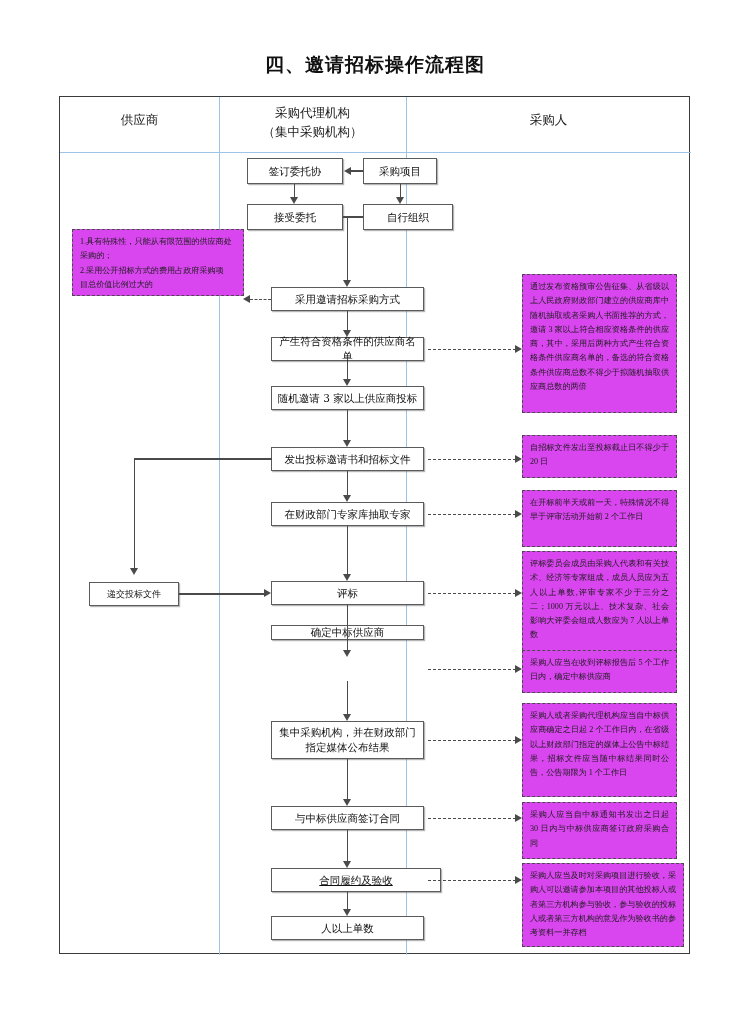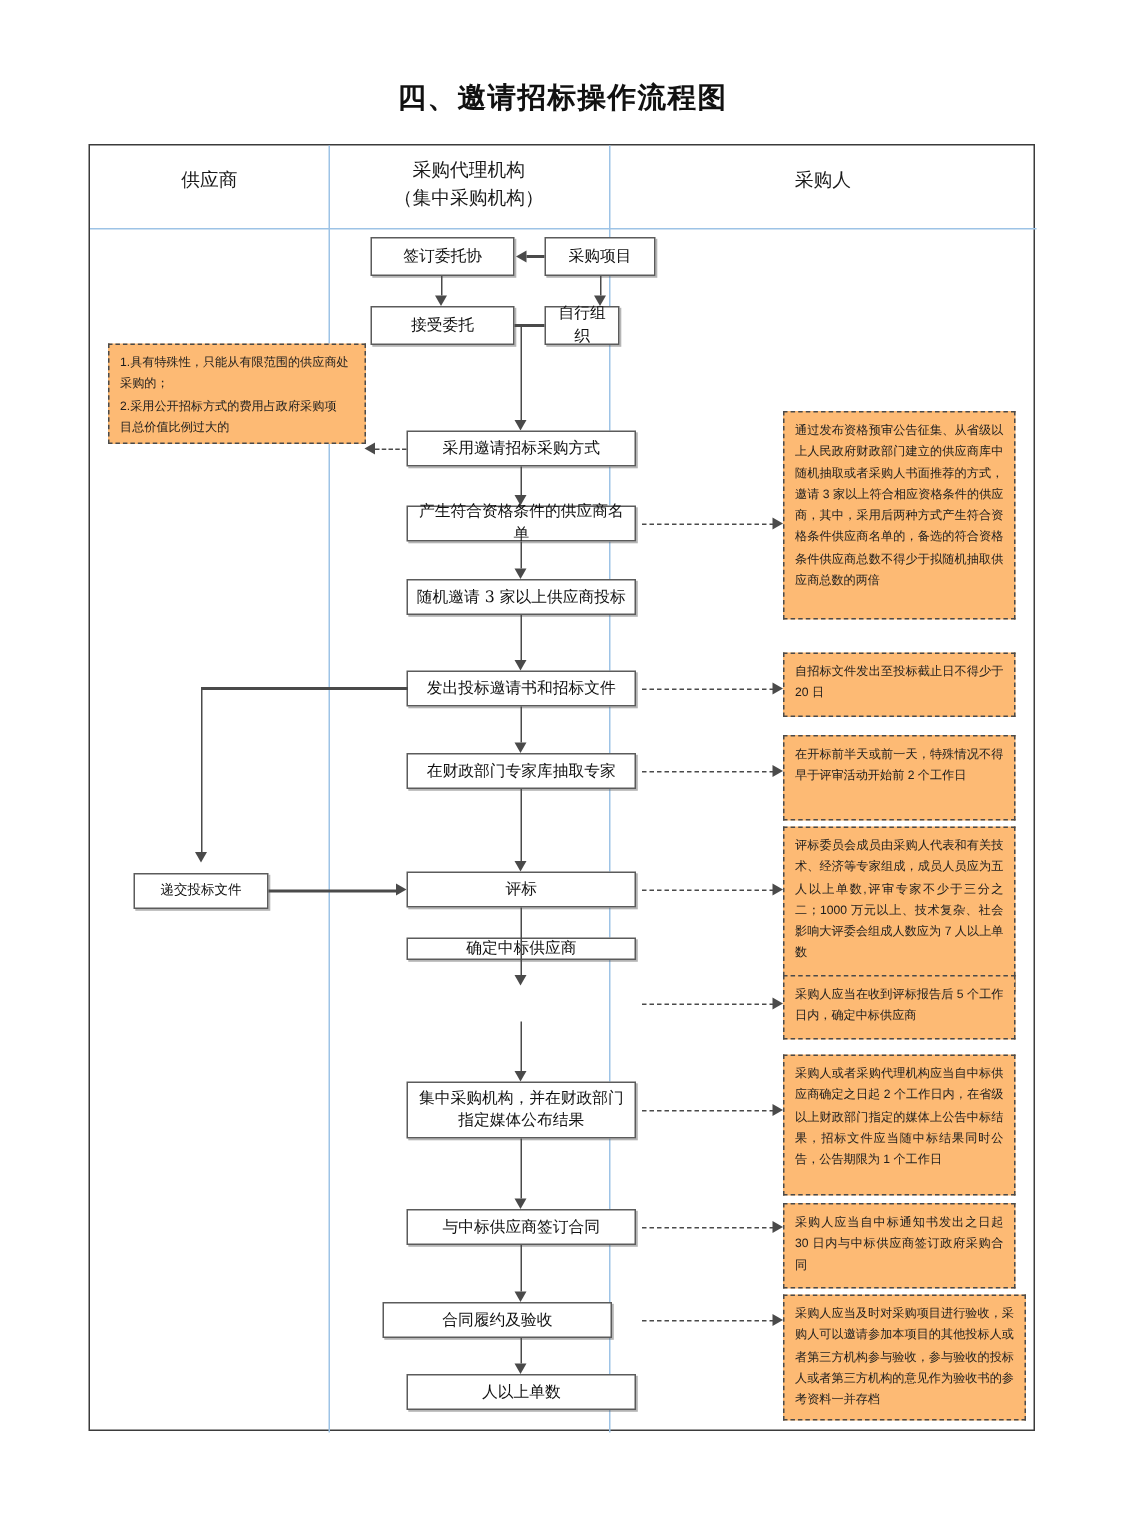--- a/index.html
+++ b/index.html
@@ -41,22 +41,22 @@
     display:flex;align-items:center;justify-content:center;text-align:center;
     font-family:"DejaVu Serif","Liberation Serif",serif;
     font-size:10.5px;line-height:15px;color:#111;
     box-shadow:1.2px 1.2px 0 rgba(90,90,90,.45);
     padding:0 4px;
   }
   .box.small{font-size:9px;}
   
   .note{
     position:absolute;box-sizing:border-box;
-    border:1.2px dashed #4a4a4a;background:#fdba74;
-    font-family:Liberation Sans, sans-serif;
+    border:1.2px dashed #4a4a4a;background:#d946ef;
+    font-family:Liberation Serif, serif;
     font-size:8.1px;line-height:14.3px;color:#1d1d1d;
     padding:5px 7px;text-align:justify;
   }
   
   .ln{position:absolute;background:#4a4a4a;}
   .vl{width:1.4px;}
   .hl{height:1.4px;}
   .dl{position:absolute;height:0;border-top:1.2px dashed #4a4a4a;}
   .arrow-d{position:absolute;width:0;height:0;border-left:4.5px solid transparent;border-right:4.5px solid transparent;border-top:7px solid #4a4a4a;}
   .arrow-r{position:absolute;width:0;height:0;border-top:4.5px solid transparent;border-bottom:4.5px solid transparent;border-left:7px solid #4a4a4a;}
@@ -80,21 +80,21 @@
   </div>
   <div class="col-head" id="head-purchaser">采购人</div>
 
   <div class="box" style="left:187px;top:61px;width:96px;height:26px;">签订委托协</div>
   <div class="box" style="left:303px;top:61px;width:74px;height:26px;">采购项目</div>
 
   <div class="ln hl" style="left:291px;top:73.3px;width:12px;"></div>
   <div class="arrow-l" style="left:284px;top:69.5px;"></div>
 
   <div class="box" style="left:187px;top:107px;width:96px;height:26px;">接受委托</div>
-  <div class="box" style="left:303px;top:107px;width:50px;height:26px;">自行组织</div>
+  <div class="box" style="left:303px;top:107px;width:90px;height:26px;">自行组织</div>
 
   <div class="ln vl" style="left:234px;top:87px;height:13px;"></div>
   <div class="arrow-d" style="left:230.2px;top:100px;"></div>
 
   <div class="ln vl" style="left:340px;top:87px;height:13px;"></div>
   <div class="arrow-d" style="left:336.2px;top:100px;"></div>
 
   <div class="ln hl" style="left:283px;top:119.3px;width:20px;"></div>
   <div class="ln vl" style="left:287px;top:120px;height:63px;"></div>
   <div class="arrow-d" style="left:283.2px;top:183px;"></div>
@@ -126,21 +126,21 @@
   <div class="arrow-d" style="left:283.2px;top:553px;"></div>
 
   <div class="box" style="left:211px;top:624px;width:153px;height:38px;">集中采购机构，并在财政部门指定媒体公布结果</div>
   <div class="ln vl" style="left:287px;top:584px;height:33px;"></div>
   <div class="arrow-d" style="left:283.2px;top:617px;"></div>
 
   <div class="box" style="left:211px;top:709px;width:153px;height:24px;">与中标供应商签订合同</div>
   <div class="ln vl" style="left:287px;top:662px;height:40px;"></div>
   <div class="arrow-d" style="left:283.2px;top:702px;"></div>
 
-  <div class="box" style="left:195px;top:771px;width:153px;height:24px;">合同履约及验收</div>
+  <div class="box" style="left:211px;top:771px;width:170px;height:24px;text-decoration:underline;">合同履约及验收</div>
   <div class="ln vl" style="left:287px;top:733px;height:31px;"></div>
   <div class="arrow-d" style="left:283.2px;top:764px;"></div>
 
   <div class="box" style="left:211px;top:819px;width:153px;height:24px;">人以上单数</div>
   <div class="ln vl" style="left:287px;top:795px;height:17px;"></div>
   <div class="arrow-d" style="left:283.2px;top:812px;"></div>
 
   <div class="box small" style="left:29px;top:485px;width:90px;height:24px;">递交投标文件</div>
 
   <div class="ln hl" style="left:74px;top:361.3px;width:138px;"></div>

